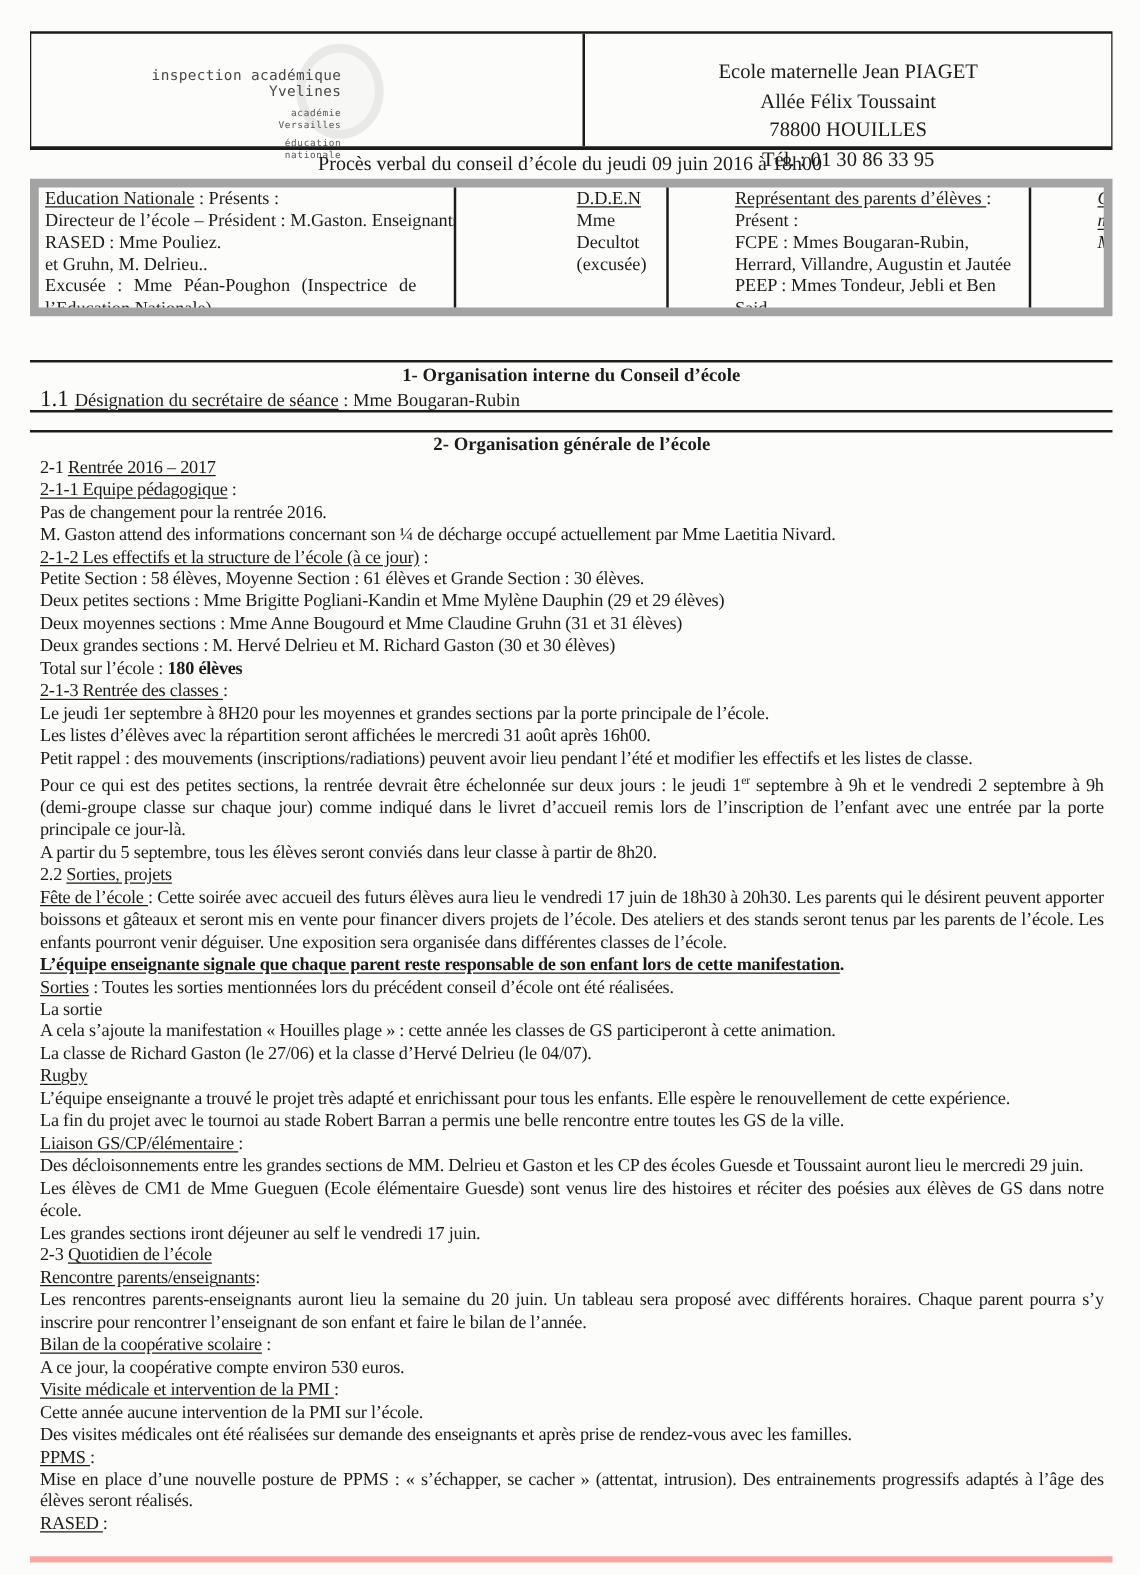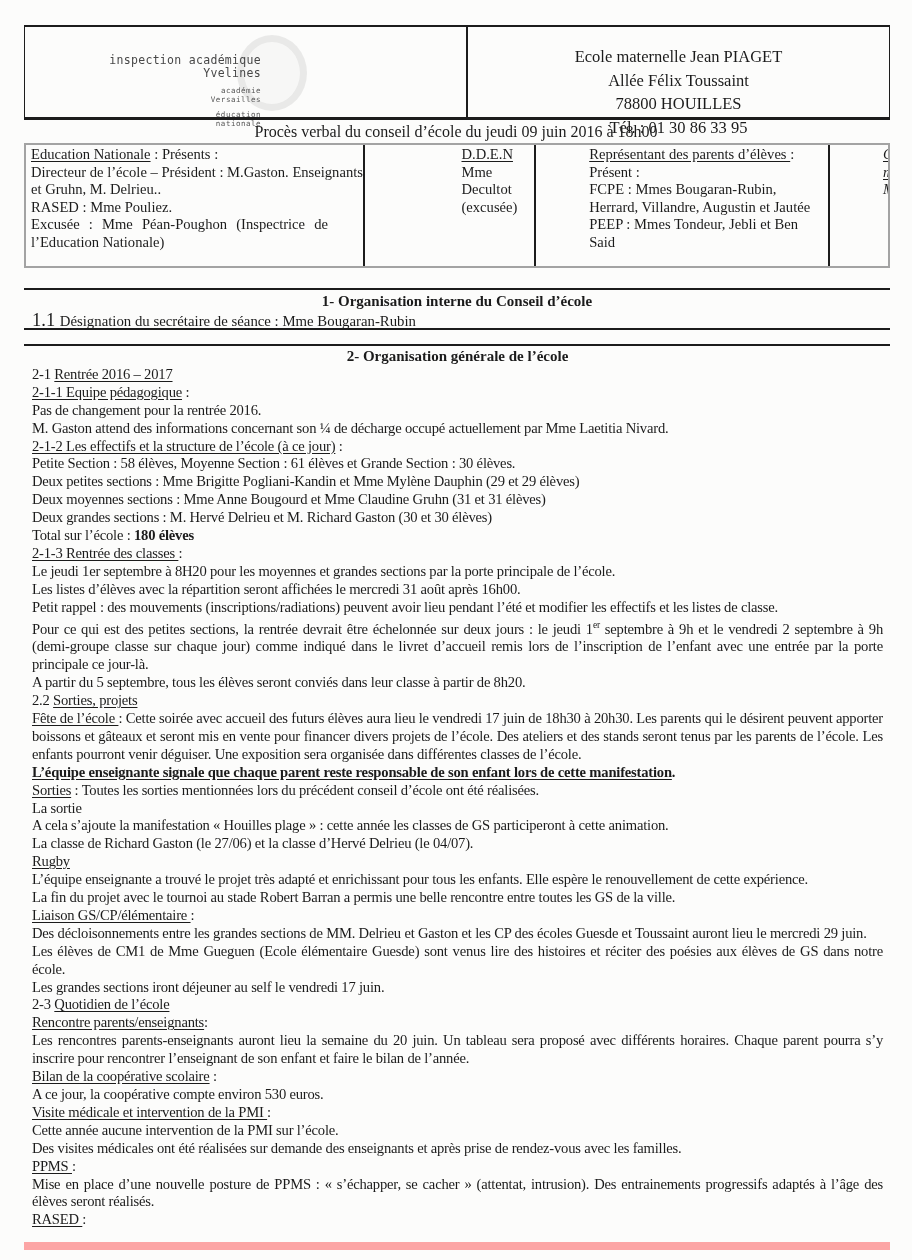--- a/index.html
+++ b/index.html
@@ -7,47 +7,47 @@
         font-family:"Liberation Serif", serif;color:#1b1b1b;overflow:hidden;}
 
   
   .htable{position:absolute;left:24px;top:25px;width:866px;height:95px;
           border-top:2px solid #1c1c1c;border-bottom:3px solid #1c1c1c;
           border-left:1px solid #1c1c1c;border-right:1px solid #1c1c1c;
           display:flex;box-sizing:border-box;}
   .cell-logo{position:relative;width:443px;border-right:2px solid #1c1c1c;box-sizing:border-box;}
   .seal{position:absolute;left:212px;top:8px;width:56px;height:62px;border-radius:50%;
         border:7px solid rgba(110,110,110,0.10);background:rgba(120,120,120,0.04);}
-  .logo-block{position:absolute;top:27px;left:48px;width:188px;text-align:right;
+  .logo-block{position:absolute;top:27px;left:60px;width:188px;text-align:right;
               font-family:"DejaVu Sans Mono", monospace;color:#474747;}
   .logo-main{font-size:11.5px;line-height:13px;letter-spacing:0.3px;}
   .logo-sub{font-size:7.5px;line-height:9px;margin-top:6px;letter-spacing:0.5px;color:#555;}
   .cell-school{flex:1;text-align:center;padding-top:18px;font-size:16.5px;line-height:23.5px;}
 
   
   .doc-title{position:absolute;left:0;top:121px;width:100%;height:22px;line-height:22px;
              text-align:center;font-size:16px;}
 
   
-  .atable{position:absolute;left:24px;top:143px;width:866px;height:125px;
-          border:2px solid #a3a3a3;box-sizing:border-box;display:flex;
+  .atable{position:absolute;left:24px;top:143px;width:866px;height:110px;
+          border:7px solid #a3a3a3;box-sizing:border-box;display:flex;
           font-size:14.6px;line-height:17.6px;gap:48px;}
   .atable .col{box-sizing:border-box;padding:1px 5px;overflow:hidden;}
   .atable .col .para{white-space:nowrap;}
   .col-en{width:365px;border-right:2px solid #1c1c1c;}
   .col-dden{width:85px;border-right:2px solid #1c1c1c;margin-left:43px;}
   .col-par{width:264px;border-right:2px solid #1c1c1c;}
   .col-mun{flex:1;font-style:italic;}
 
   
   .sec1{position:absolute;left:24px;top:288px;width:866px;height:42px;box-sizing:border-box;
         border-top:2px solid #1c1c1c;border-bottom:2px solid #1c1c1c;
         padding:2px 8px 0 8px;font-size:14.8px;line-height:19px;overflow:hidden;}
   .sec2{position:absolute;left:24px;top:344px;width:866px;height:906px;box-sizing:border-box;
-        border-top:2px solid #1c1c1c;border-bottom:8px solid #fca5a5;
+        border-top:2px solid #1c1c1c;border-bottom:5px solid #fca5a5;
         padding:2px 7px 0 8px;font-size:14.6px;line-height:17.9px;
         letter-spacing:-0.2px;overflow:hidden;}
 
   .para{margin:0;}
   .h{text-align:center;font-weight:bold;font-size:15px;letter-spacing:0;}
   .j{text-align:justify;}
   .sp{word-spacing:5.5px;}
   .u{text-decoration:underline;text-underline-offset:2px;}
   .b{font-weight:bold;}
   .lg{font-size:18.5px;}
@@ -81,22 +81,22 @@
       <div>Tél. : 01 30 86 33 95</div>
     </div>
   </div>
 
   <div class="doc-title">Procès verbal du conseil d’école du jeudi 09 juin 2016 à 18h00</div>
 
   <div class="atable">
     <div class="col col-en">
         <div class="para"><span class="u">Education Nationale</span><span> : Présents :</span></div>
         <div class="para"><span>Directeur de l’école – Président : M.Gaston. Enseignants</span></div>
+        <div class="para"><span>RASED : Mme Pouliez.</span></div>
         <div class="para"><span>et Gruhn, M. Delrieu..</span></div>
-        <div class="para"><span>RASED : Mme Pouliez.</span></div>
         <div class="para sp"><span>Excusée : Mme Péan-Poughon (Inspectrice de</span></div>
         <div class="para"><span>l’Education Nationale)</span></div>
       </div>
     <div class="col col-dden">
         <div class="para"><span class="u">D.D.E.N</span></div>
         <div class="para"><span>Mme</span></div>
         <div class="para"><span>Decultot</span></div>
         <div class="para"><span>(excusée)</span></div>
       </div>
     <div class="col col-par">

